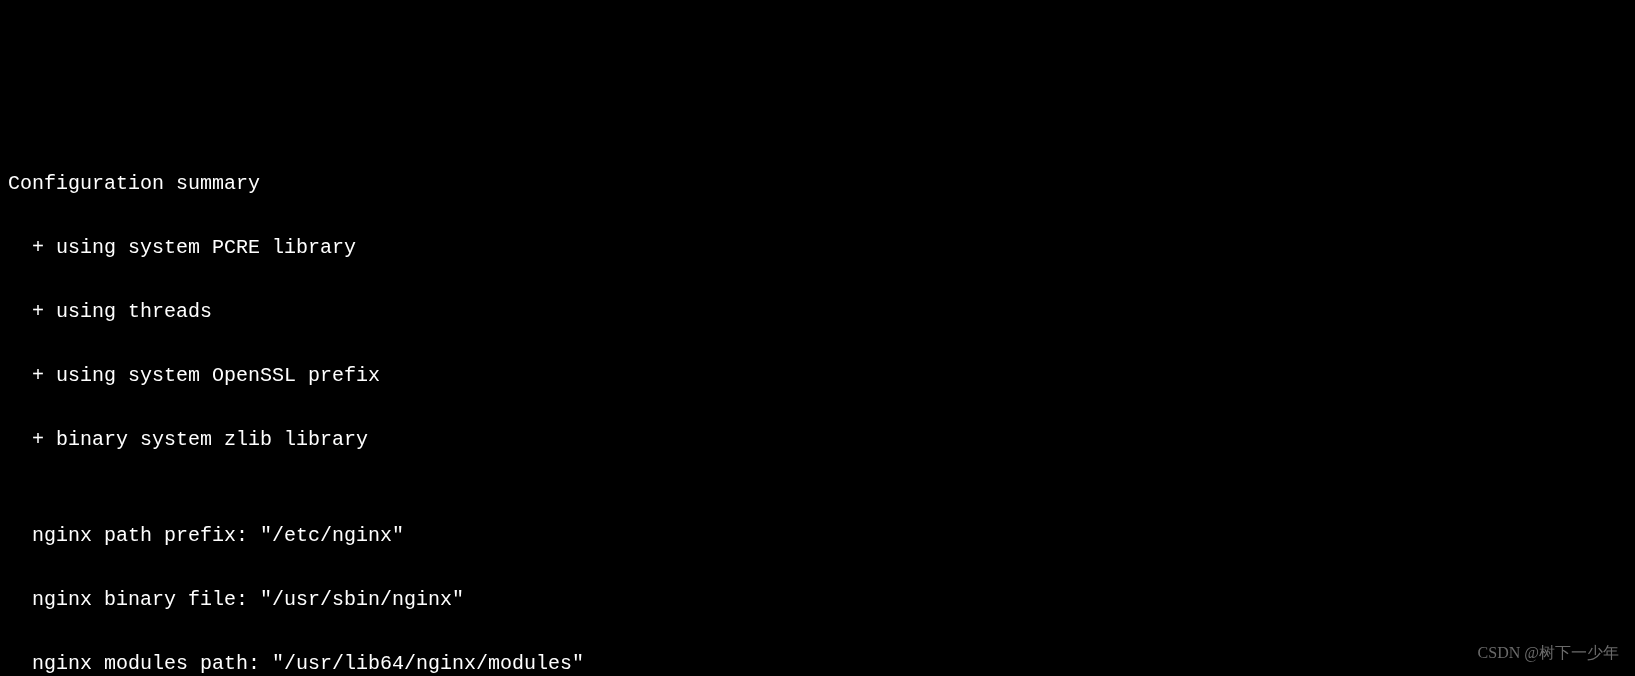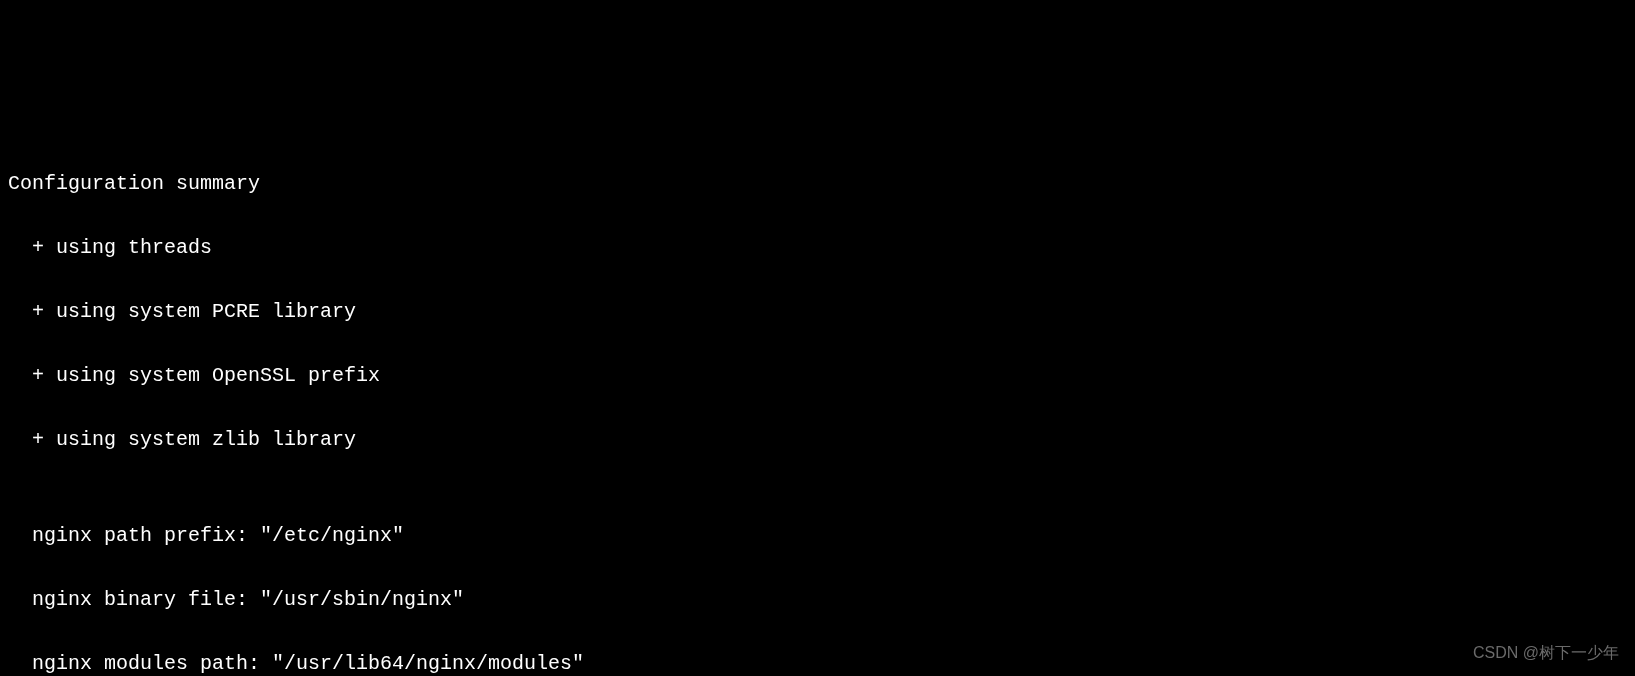--- a/index.html
+++ b/index.html
@@ -25,35 +25,35 @@
     }
     .line {
       white-space: pre;
     }
     .watermark {
       position: absolute;
       bottom: 10px;
       right: 16px;
       color: #6a6a6a;
       font-size: 16px;
-      font-family: Liberation Sans, sans-serif;
+      font-family: Liberation Serif, serif;
       white-space: nowrap;
     }
   </style>
 </head>
 <body>
 
 
 
 <div class="terminal-output">
 <div class="line">Configuration summary</div>
+<div class="line">  + using system PCRE library</div>
 <div class="line">  + using threads</div>
-<div class="line">  + using system PCRE library</div>
 <div class="line">  + using system OpenSSL prefix</div>
-<div class="line">  + using system zlib library</div>
+<div class="line">  + binary system zlib library</div>
 <div class="line"></div>
 <div class="line">  nginx path prefix: "/etc/nginx"</div>
 <div class="line">  nginx binary file: "/usr/sbin/nginx"</div>
 <div class="line">  nginx modules path: "/usr/lib64/nginx/modules"</div>
 
 
 
 
 
 

